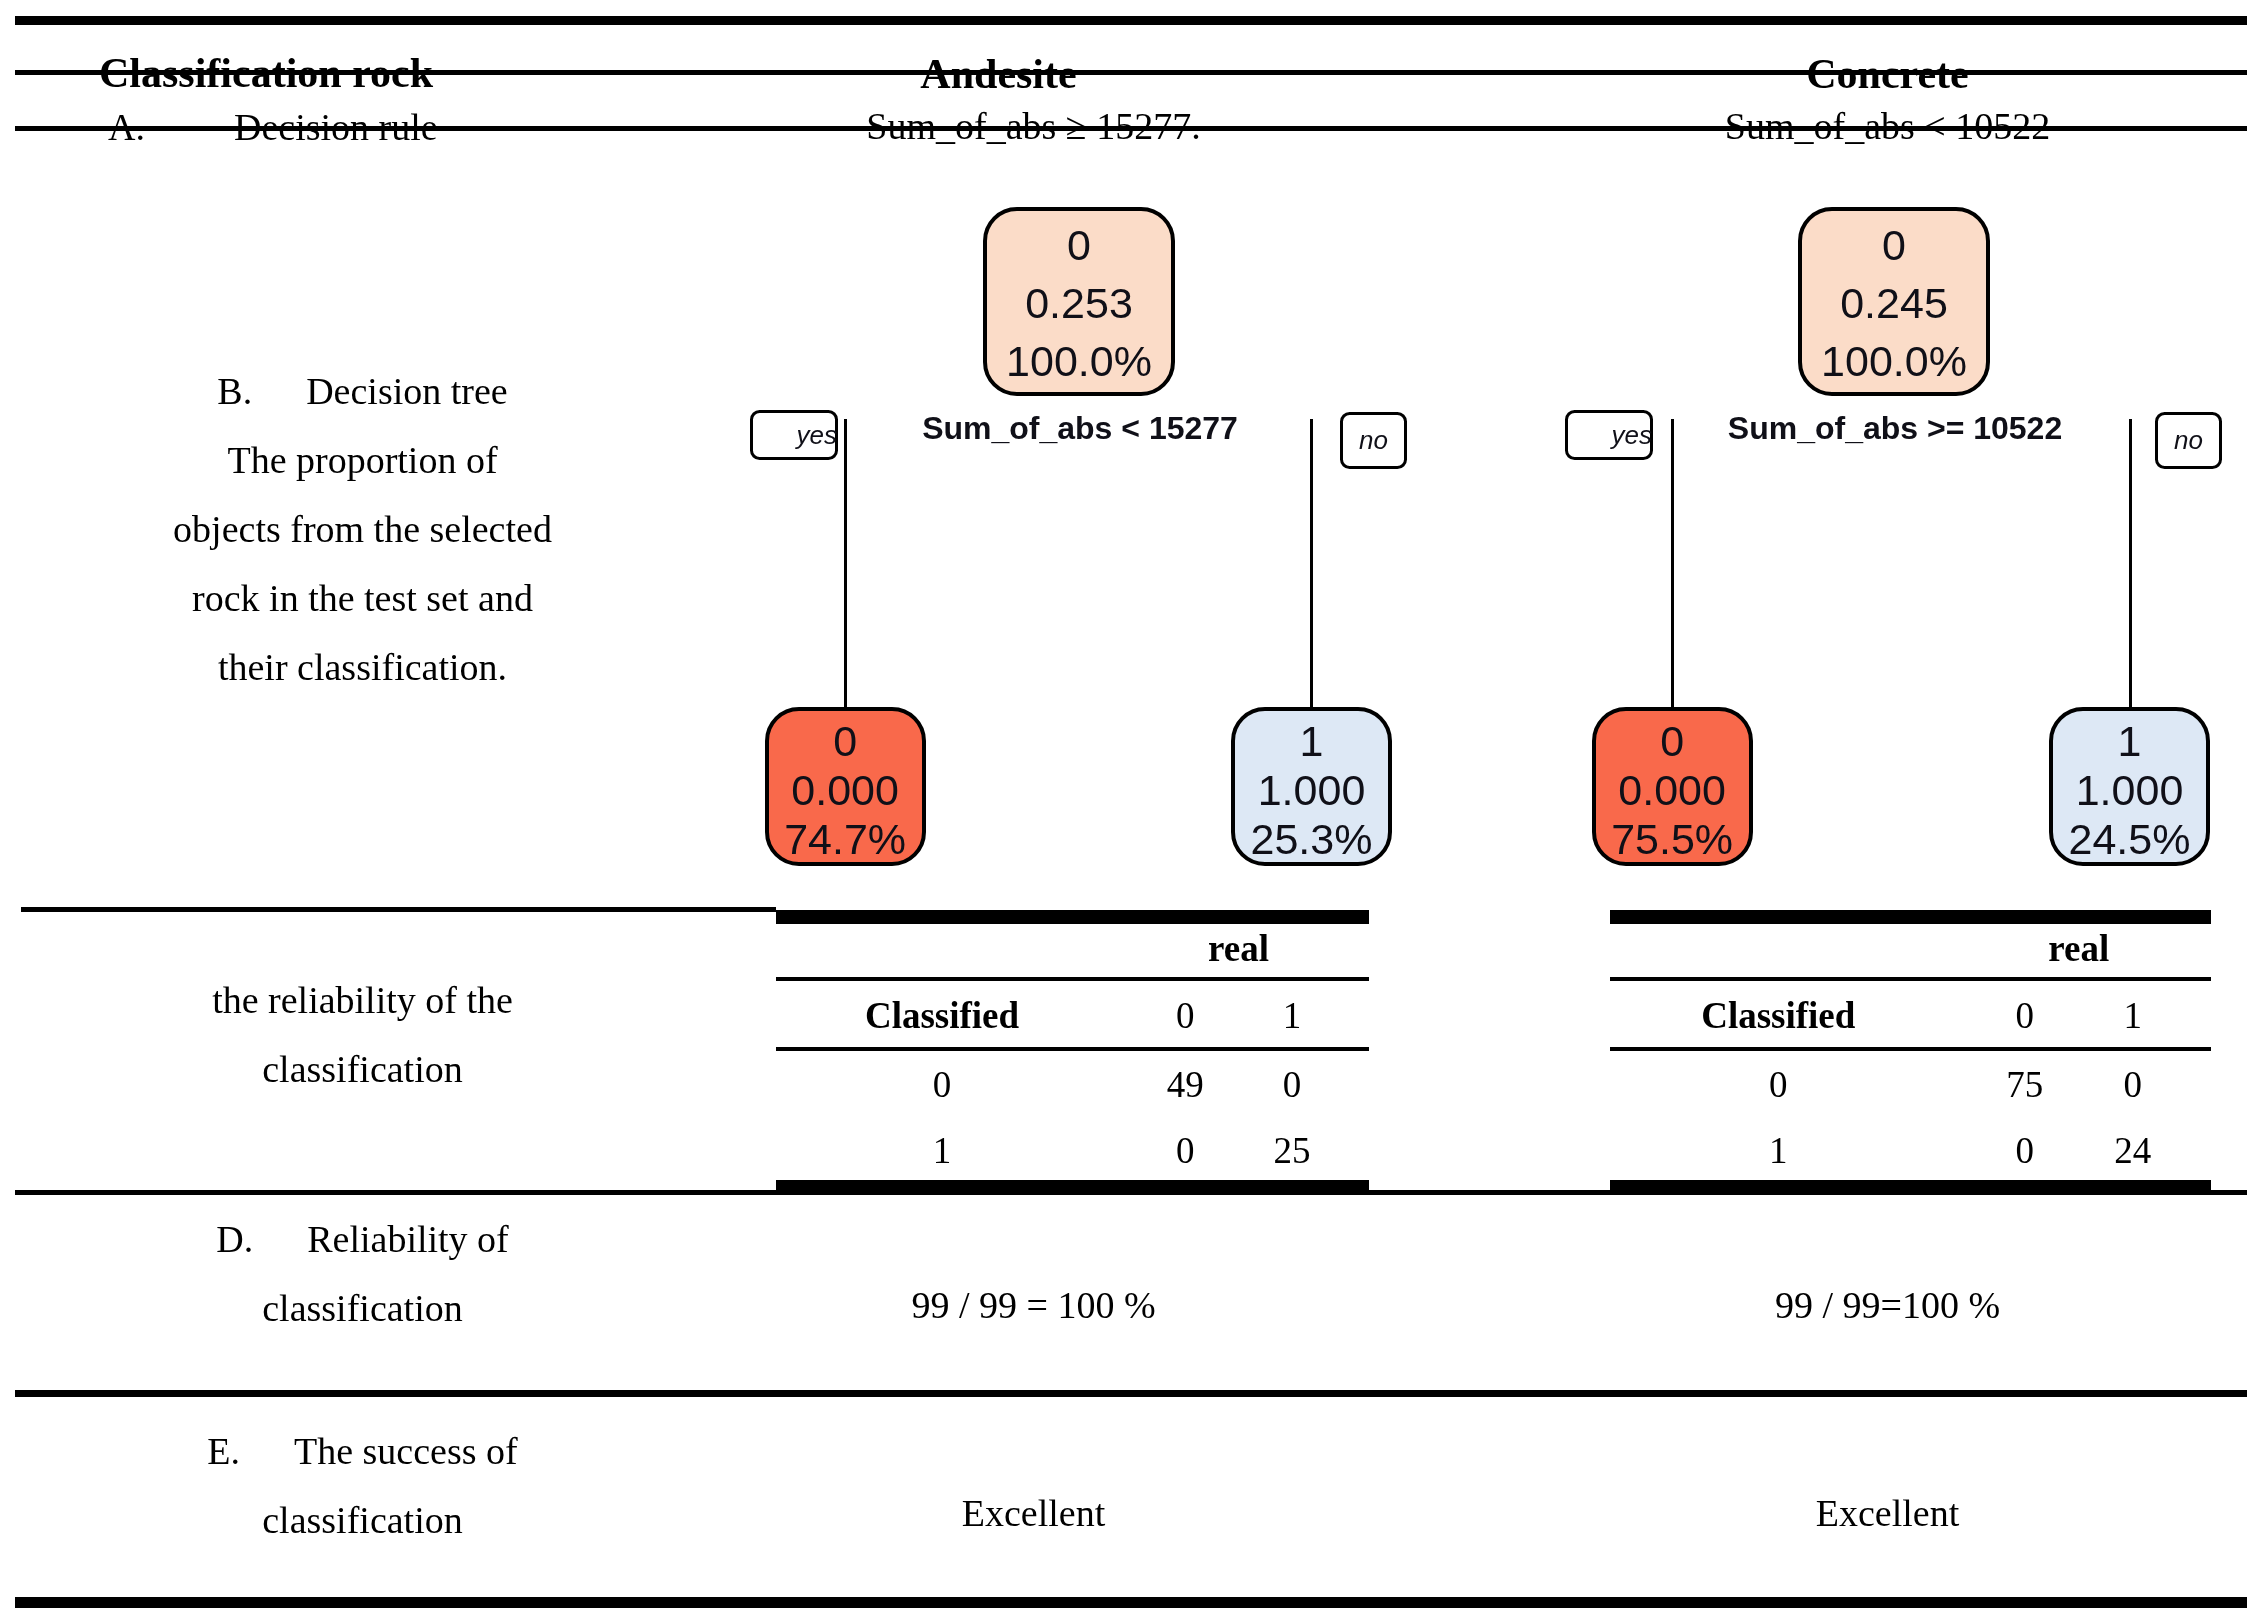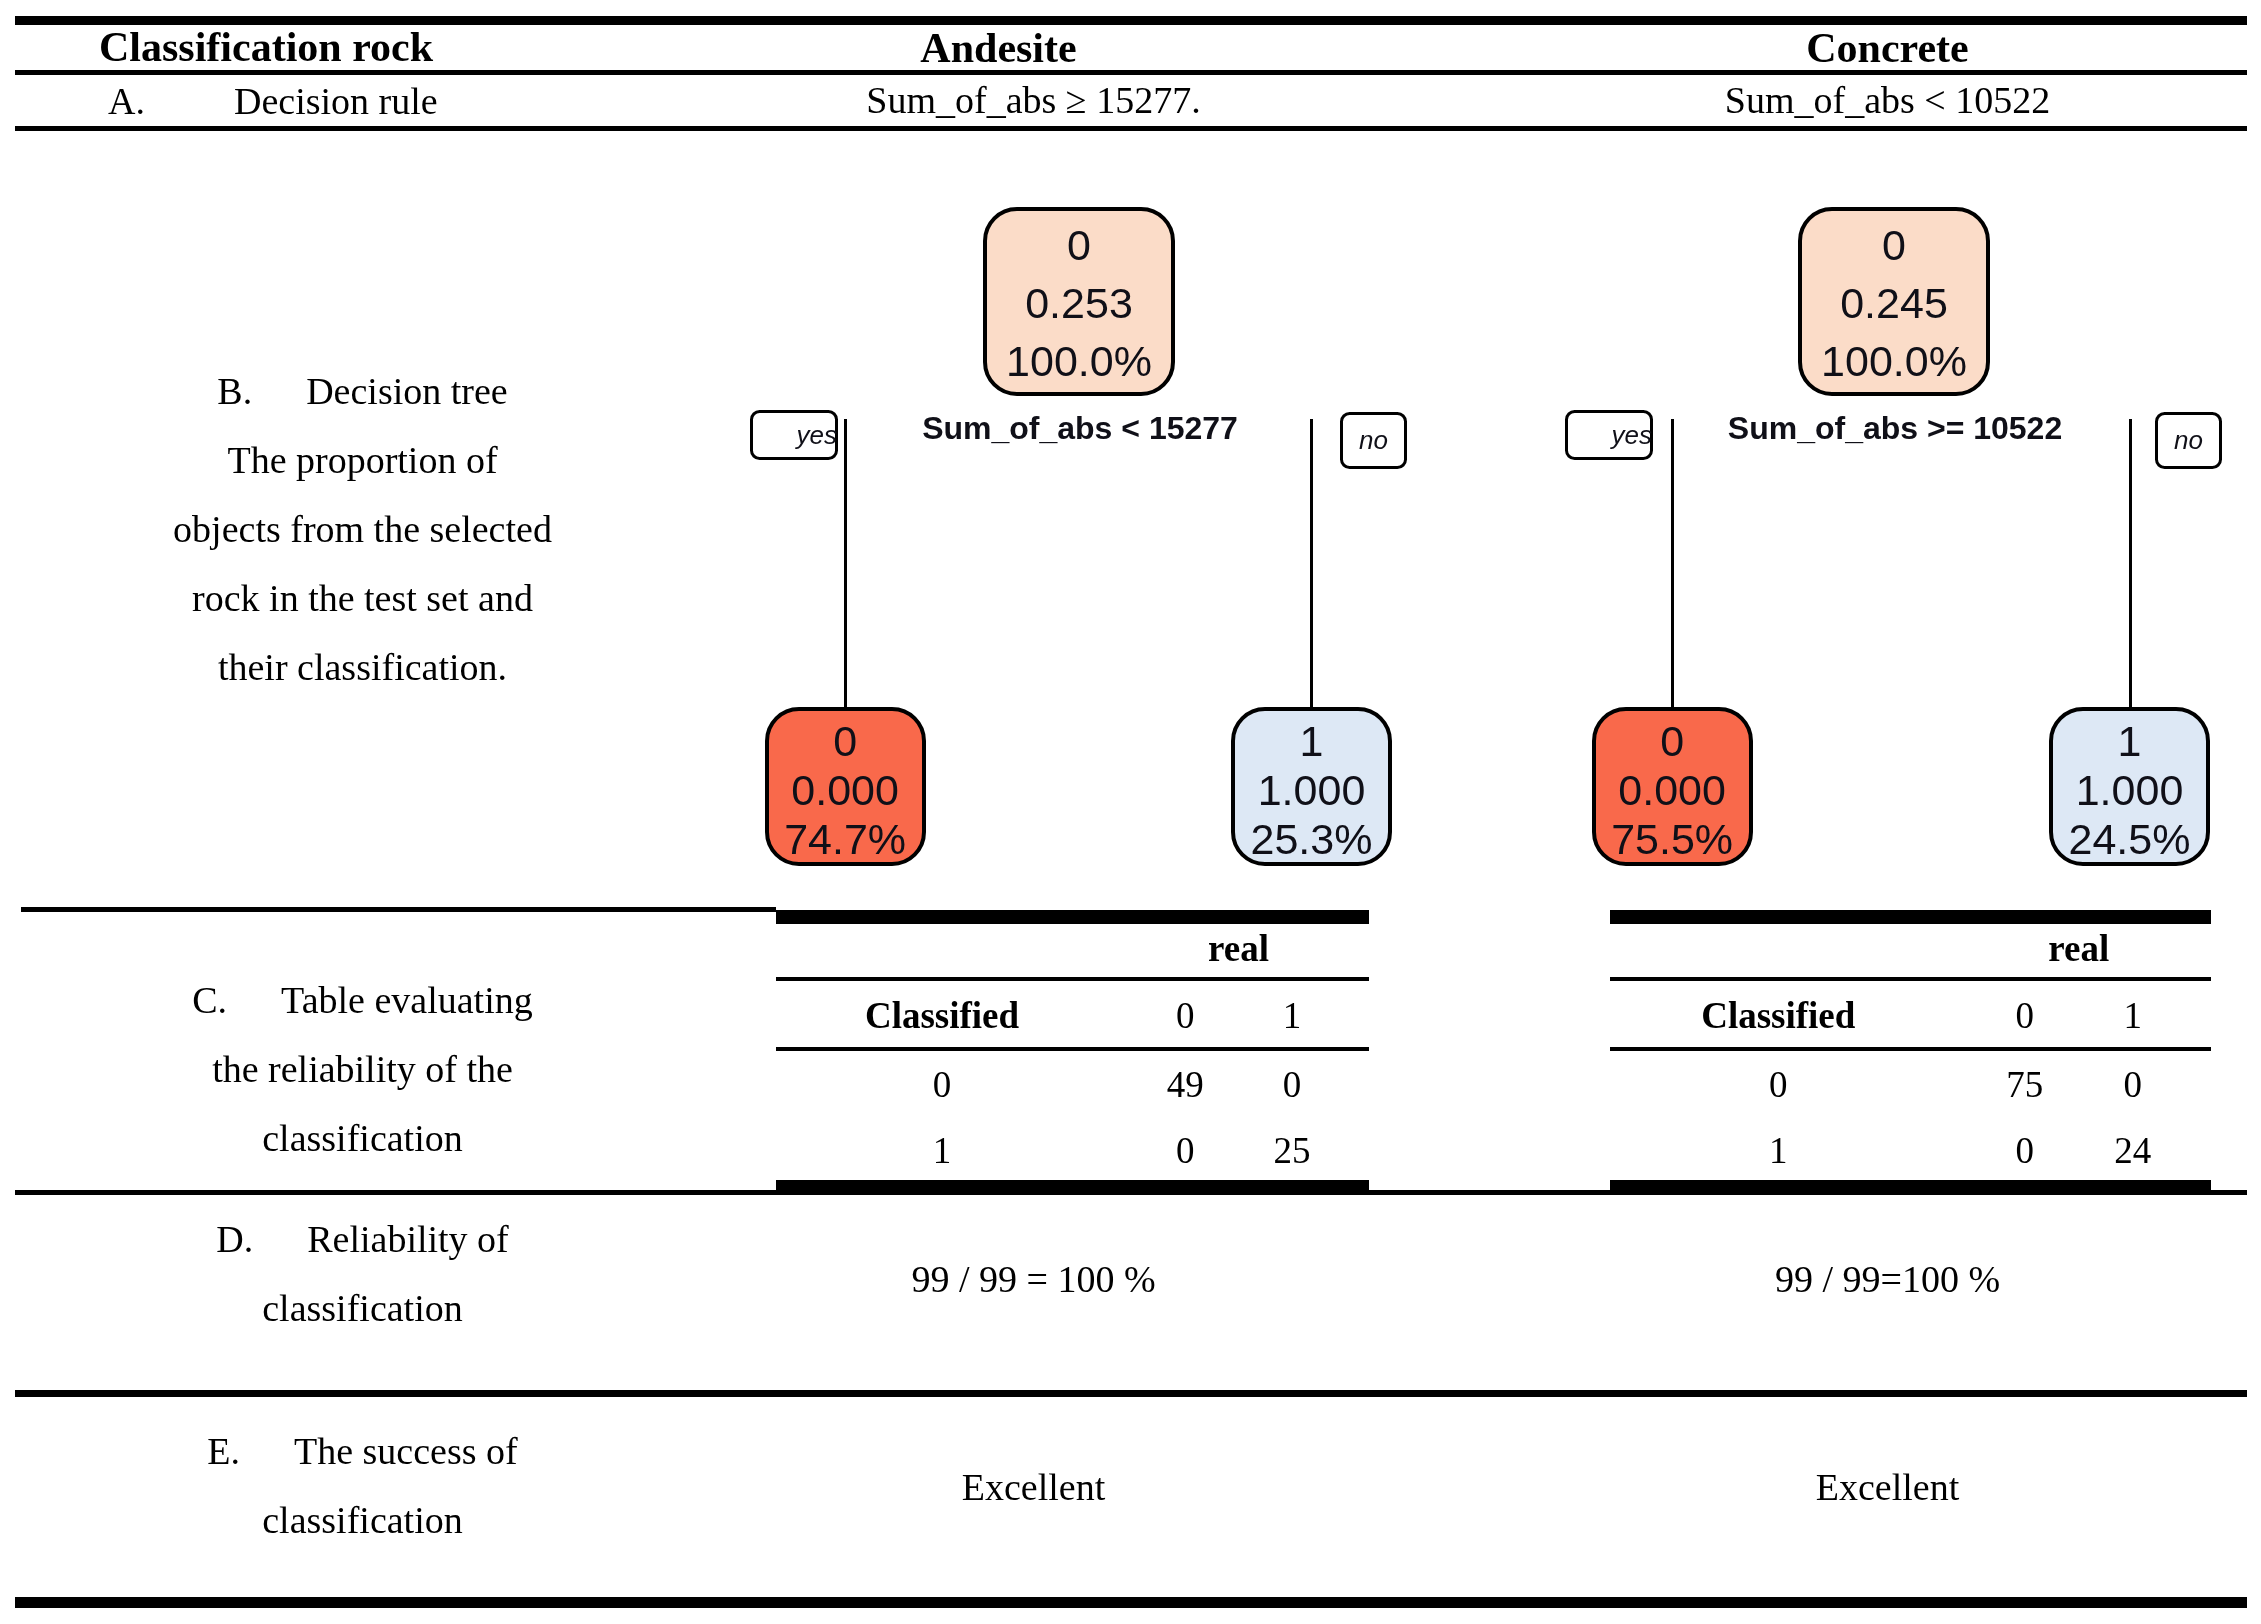--- a/index.html
+++ b/index.html
@@ -1,21 +1,21 @@
 <!DOCTYPE html>
 <html style="font-size:9.6px"><head>
 <meta charset="utf-8">
 <style>
   html,body{margin:0;padding:0;background:#ffffff;}
   .page{position:relative;width:2261px;height:1624px;background:#ffffff;
         font-family:"Liberation Serif",serif;color:#000;overflow:hidden;}
   .rule{position:absolute;background:#000;}
   .cell{position:absolute;}
   .centered{text-align:center;}
-  .t-serif{font-size:38px;}
+  .t-serif{font-size:38px;margin-top:26px;}
   .bold{font-weight:bold;}
   .label-block{position:absolute;left:18px;width:689px;text-align:center;
                font-size:38px;line-height:69px;}
   .letter-gap{display:inline-block;width:54px;}
   
   .tree{position:absolute;top:207px;width:659px;height:659px;
         font-family:"Liberation Sans",sans-serif;color:#101018;}
   .tnode{position:absolute;text-align:center;border:4.2px solid #000;
          border-radius:34px;box-sizing:border-box;}
   .troot{left:234px;top:0;width:192px;height:189px;font-size:43px;line-height:58px;padding-top:4.8px;}
@@ -119,23 +119,20 @@
       <div>75.5%</div>
     </div>
     <div class="tnode tleaf leaf-right" style="left:485px;background:#DDE8F5;">
       <div>1</div>
       <div>1.000</div>
       <div>24.5%</div>
     </div>
   </div>
 
   <div class="label-block" style="top:966px;">
-    <div>
-      <span>C.</span><span class="letter-gap"></span><span>Table evaluating</span>
-    </div>
     <div>the reliability of the</div>
     <div>classification</div>
   </div>
 
   <div class="cmatrix" id="matrix-andesite" style="left:776px;width:593px;">
     <div class="mbar" style="top:0;"></div>
     <div class="mcell bold" style="left:78%;top:17px;">real</div>
     <div class="mrule" style="top:67px;"></div>
     <div class="mcell bold" style="left:28%;top:84px;">Classified</div>
     <div class="mcell" style="left:69%;top:84px;">0</div>

